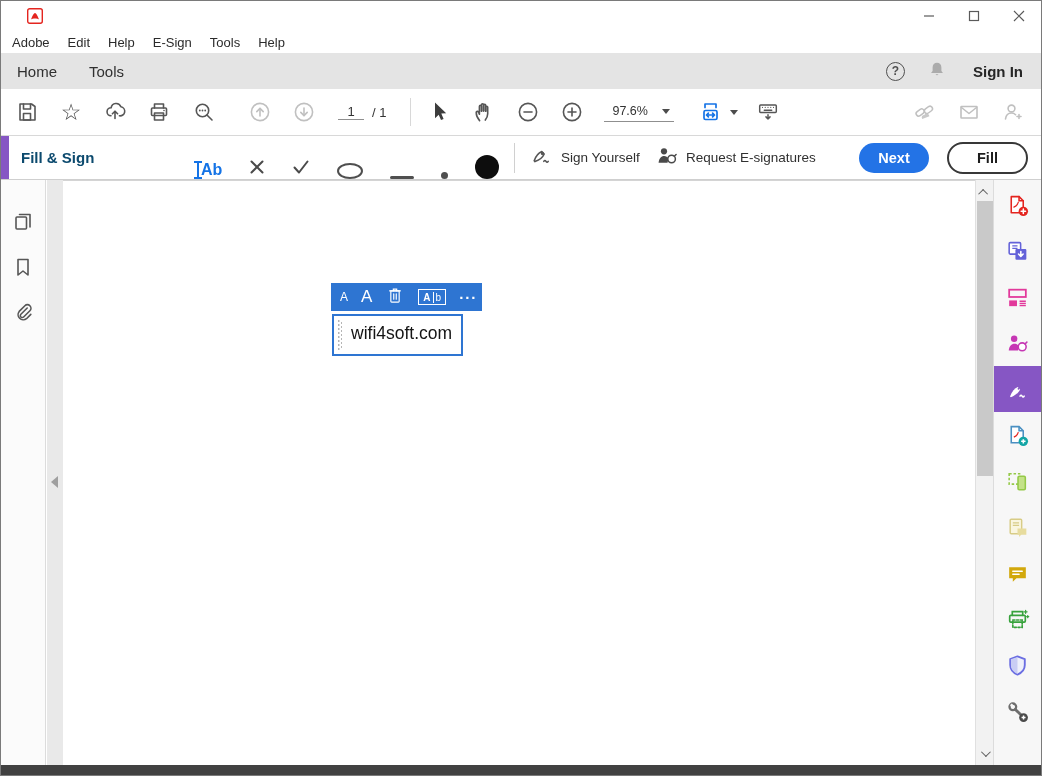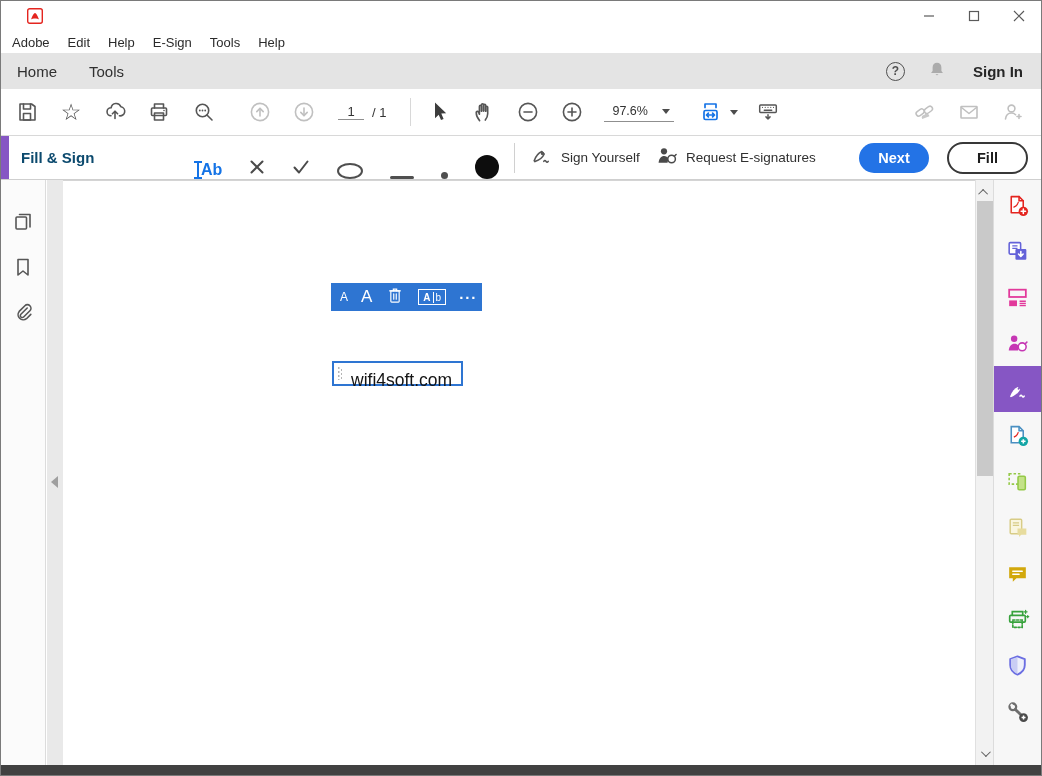--- a/index.html
+++ b/index.html
@@ -72,21 +72,21 @@
   .page { position:absolute; left:62px; top:0; width:913px; height:100%; background:#fff; border-top:1px solid #d4d4d4; }
 
   
   .mini-toolbar { position:absolute; left:268px; top:102px; width:151px; height:28px; background:#2e75d2; display:flex; align-items:center; gap:13px; padding-left:9px; }
   .mt-a-small { color:#fff; font-size:12px; }
   .mt-a-big { color:#fff; font-size:17px; }
   .mt-ab-box { border:1.5px solid #fff; display:inline-flex; align-items:center; height:16px; padding:0 2px; }
   .mt-ab-box .a { color:#fff; font-size:10px; font-weight:bold; padding:0 2px; }
   .mt-ab-box .b { color:#fff; font-size:10px; padding:0 2px; border-left:1px solid #fff; }
   .mt-more { color:#fff; font-size:15px; font-weight:bold; letter-spacing:1px; }
-  .text-field { position:absolute; left:269px; top:133px; width:131px; height:25px; background:#fff; border:2px solid #2e75d2;margin-top:47px; }
+  .text-field { position:absolute; left:269px; top:133px; width:131px; height:42px; background:#fff; border:2px solid #2e75d2; }
   .tf-handle { position:absolute; left:4px; top:4px; bottom:4px; width:4px;
     background-image:repeating-linear-gradient(to bottom,#b5b5b5 0 2px,transparent 2px 4px),repeating-linear-gradient(to bottom,#b5b5b5 0 2px,transparent 2px 4px);
     background-size:1.5px 100%,1.5px 100%; background-position:0 0,3px 2px; background-repeat:no-repeat; }
   .tf-text { position:absolute; left:17px; top:0; height:35px; line-height:35px; font-size:17.5px; color:#141414; white-space:nowrap; }
 
   
   .scrollbar { position:absolute; right:48px; top:0; width:18px; height:100%; background:#f2f2f2; border-left:1px solid #e0e0e0; }
   .sb-chevron { position:absolute; left:5px; width:8px; height:8px; }
   .sb-chevron span { display:block; width:7px; height:7px; border-left:1.6px solid #5f5f5f; border-top:1.6px solid #5f5f5f; }
   .sb-up { top:9px; } .sb-up span { transform:rotate(45deg) translateY(2px); }

